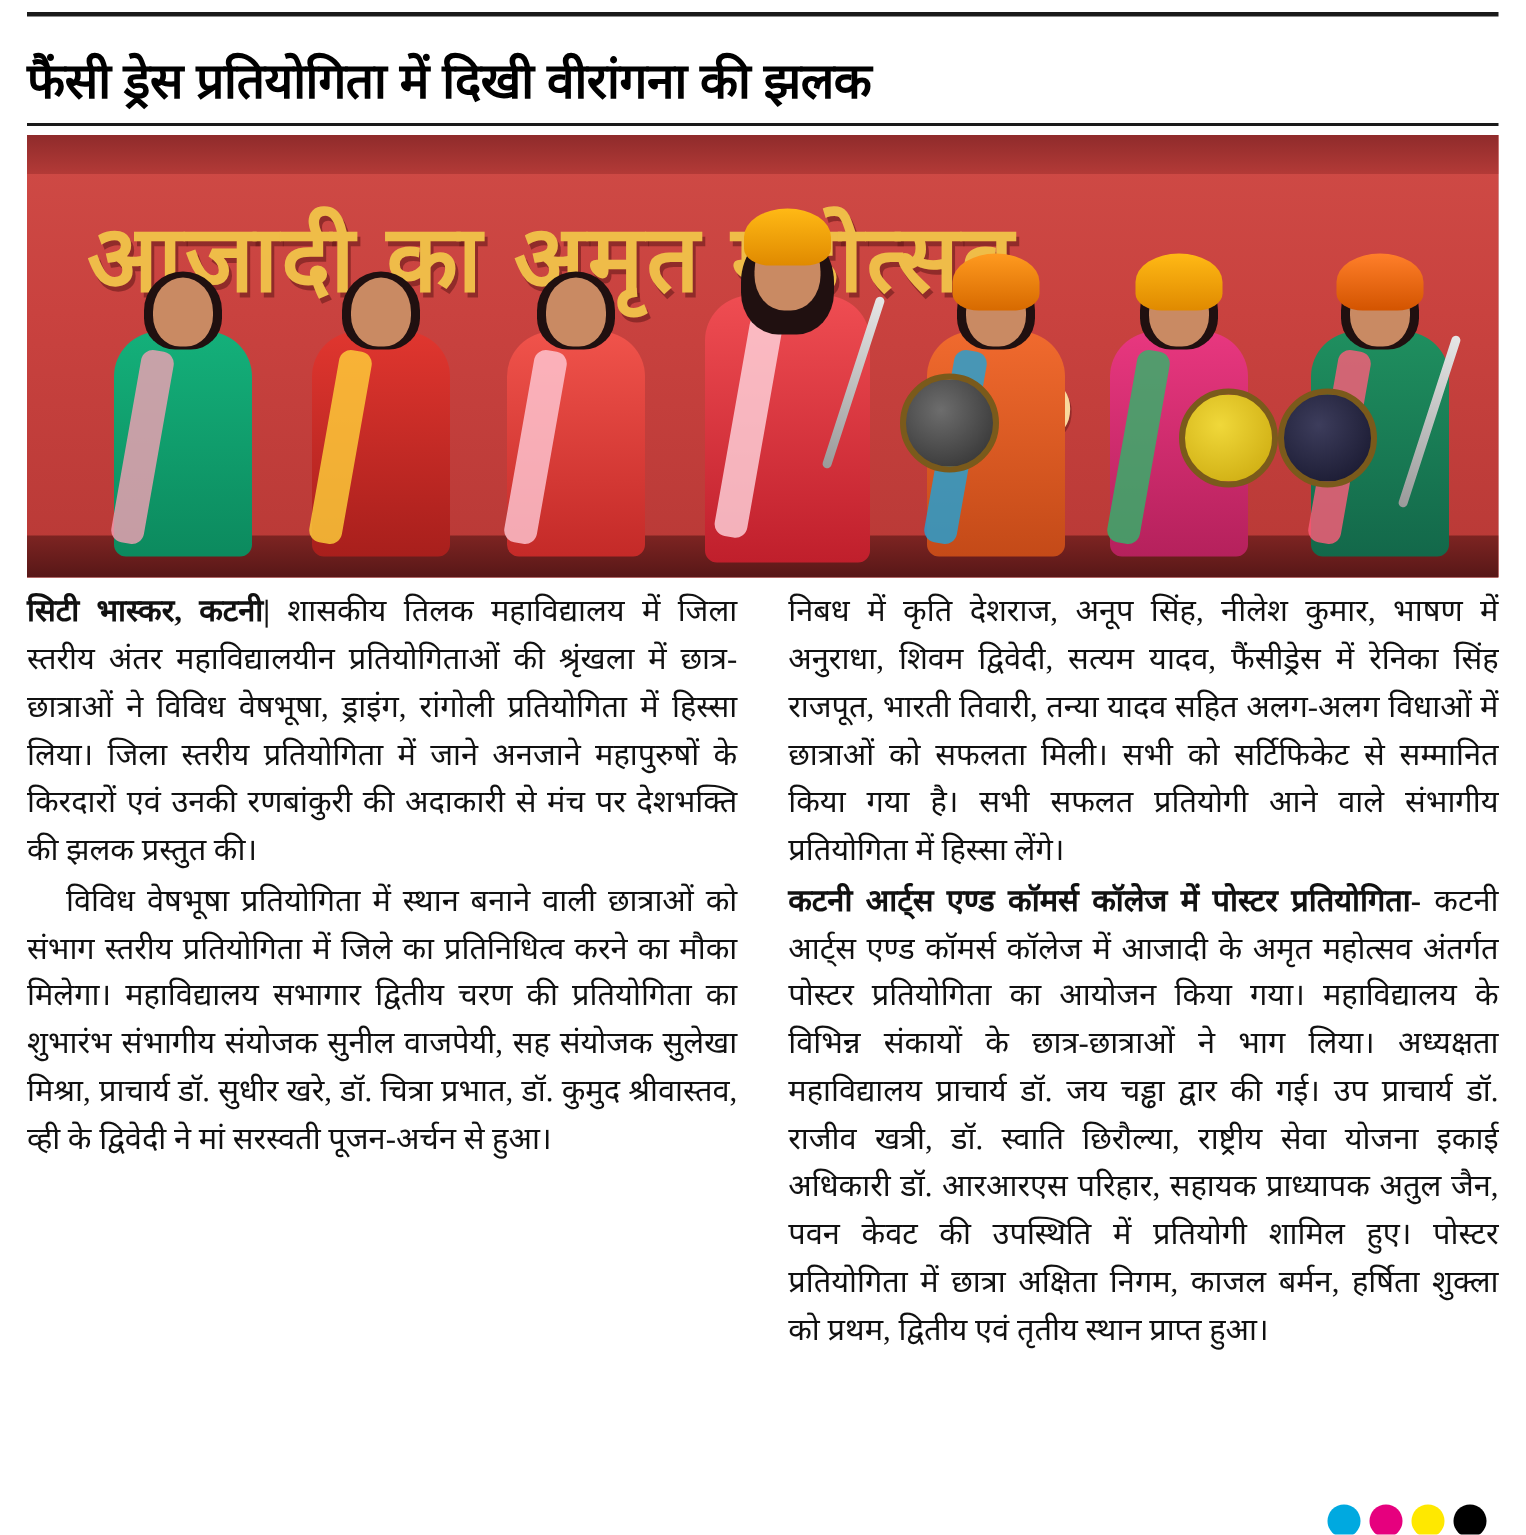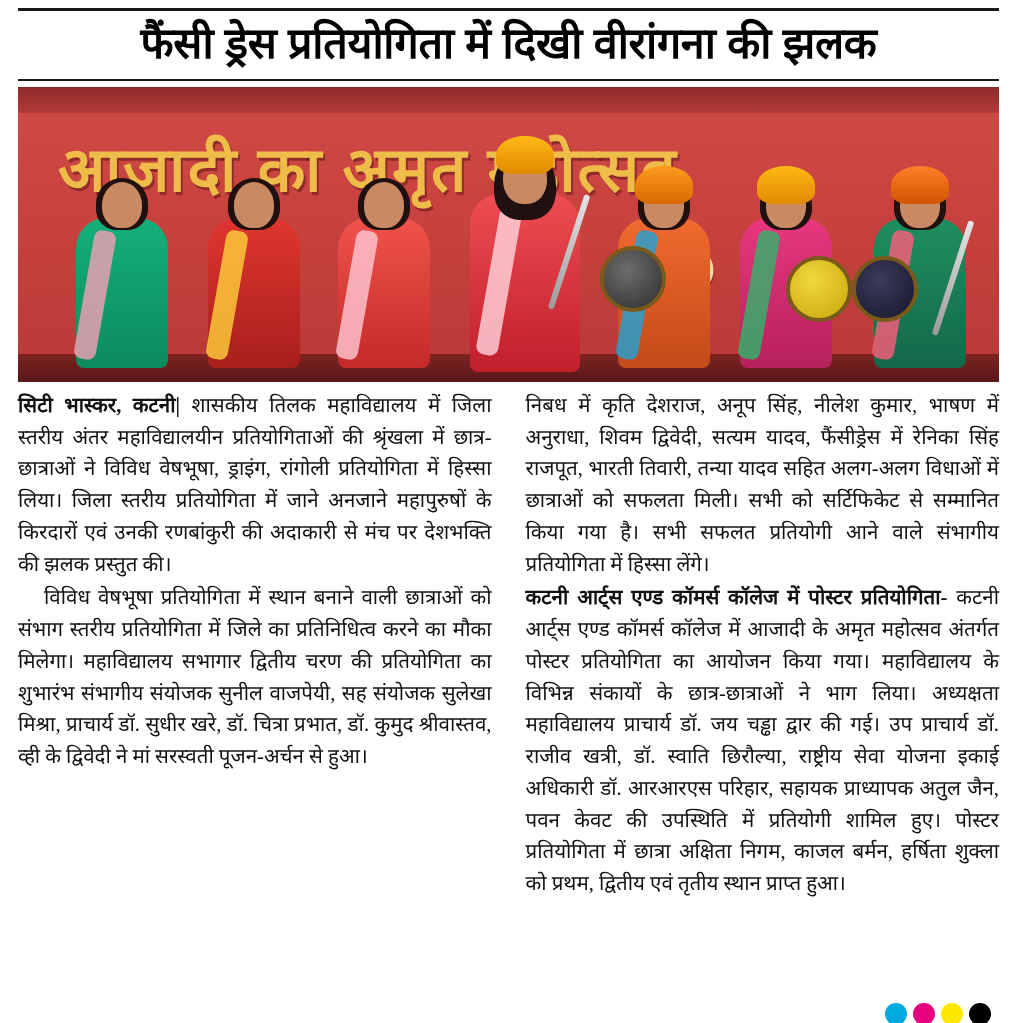--- a/index.html
+++ b/index.html
@@ -24,26 +24,25 @@
     background: #fff;
   }
   .rule-top {
     height: 3px;
     background: #1a1a1a;
     margin: 8px 0 0 0;
   }
   .headline {
     font-family: "Liberation Sans", sans-serif;
     font-weight: bold;
-    font-size: 43px;
+    font-size: 33px;
     line-height: 1.25;
     letter-spacing: -0.3px;
     color: #000;
-    text-align: center;
-    padding: 6px 0 8px 0;
+    padding: 22px 0 8px 0;
   }
   .rule-under {
     height: 2px;
     background: #1a1a1a;
     margin-bottom: 6px;
   }
 
   
   .photo {
     position: relative;

